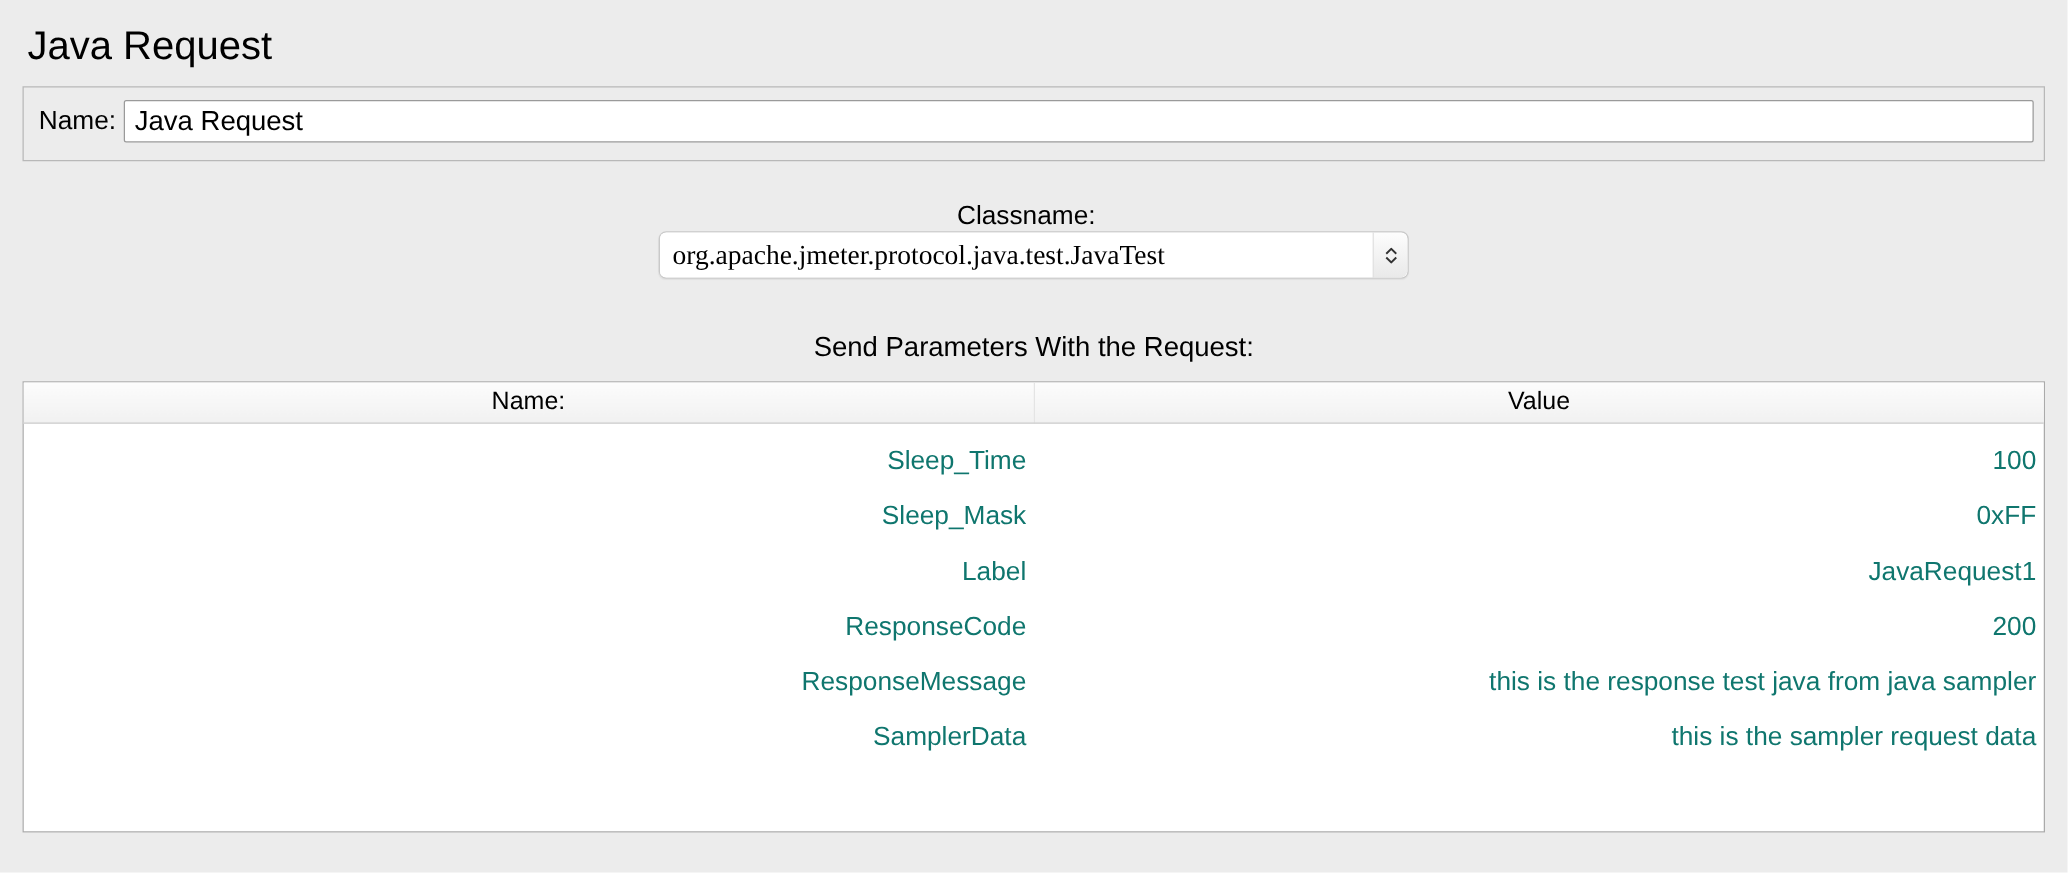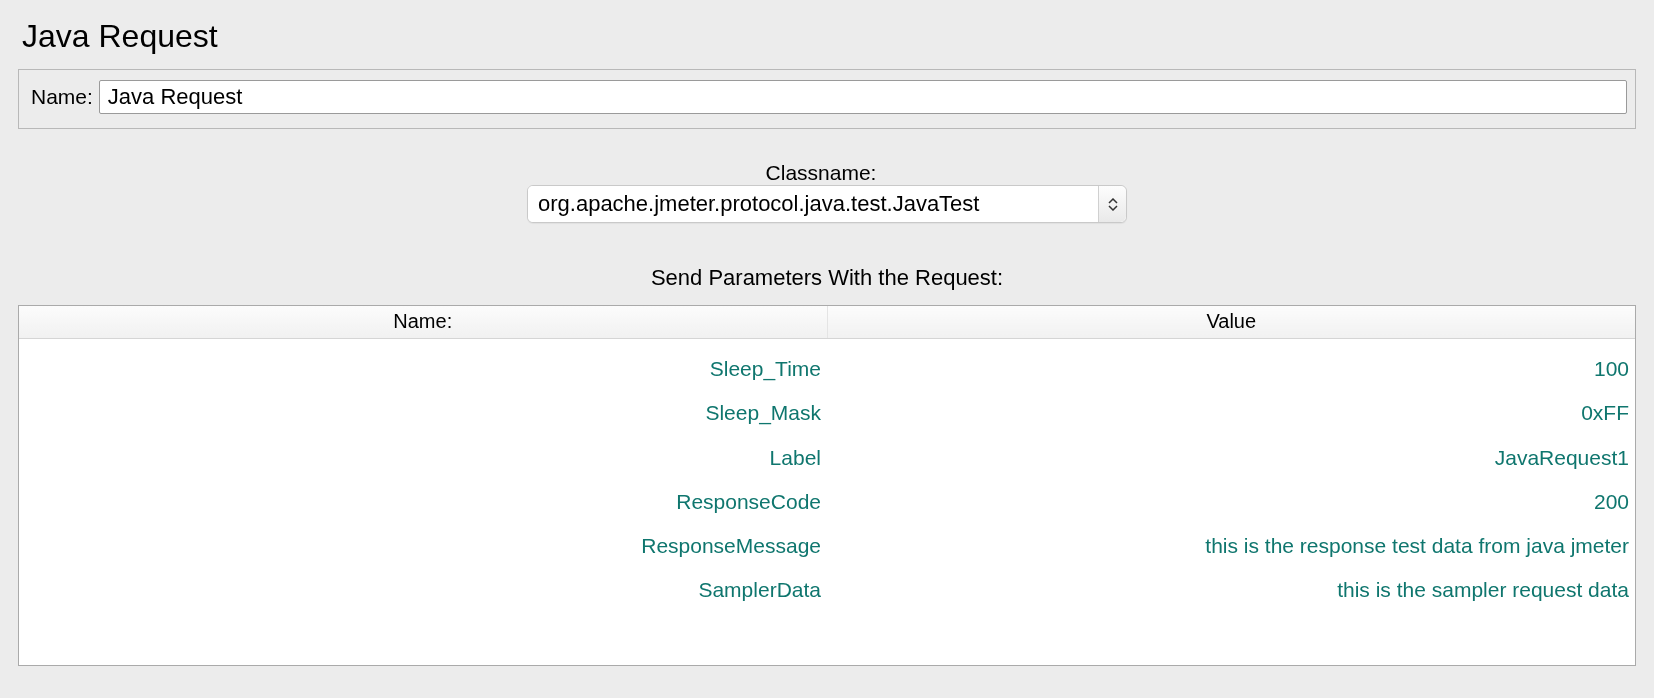--- a/index.html
+++ b/index.html
@@ -76,20 +76,21 @@
       box-shadow: 0 1px 1px rgba(0,0,0,0.05);
     }
     .combobox-text {
       flex: 1;
       display: flex;
       align-items: center;
       padding: 0 10px;
       font-size: 22px;
       color: #000;
       background: #fff;
+      font-family: Liberation Serif, serif;
     }
     .combobox-button {
       width: 28px;
       background: linear-gradient(#fdfdfd, #e9e9e9);
       border-left: 1px solid #d0d0d0;
       display: flex;
       flex-direction: column;
       justify-content: center;
       align-items: center;
       gap: 1px;
@@ -190,21 +191,21 @@
         <tr>
           <td>Label</td>
           <td>JavaRequest1</td>
         </tr>
         <tr>
           <td>ResponseCode</td>
           <td>200</td>
         </tr>
         <tr>
           <td>ResponseMessage</td>
-          <td>this is the response test data from java jmeter</td>
+          <td>this is the response test java from java sampler</td>
         </tr>
         <tr>
           <td>SamplerData</td>
           <td>this is the sampler  request data</td>
         </tr>
         <tr class="table-spacer">
           <td></td>
           <td></td>
         </tr>
       </tbody>

